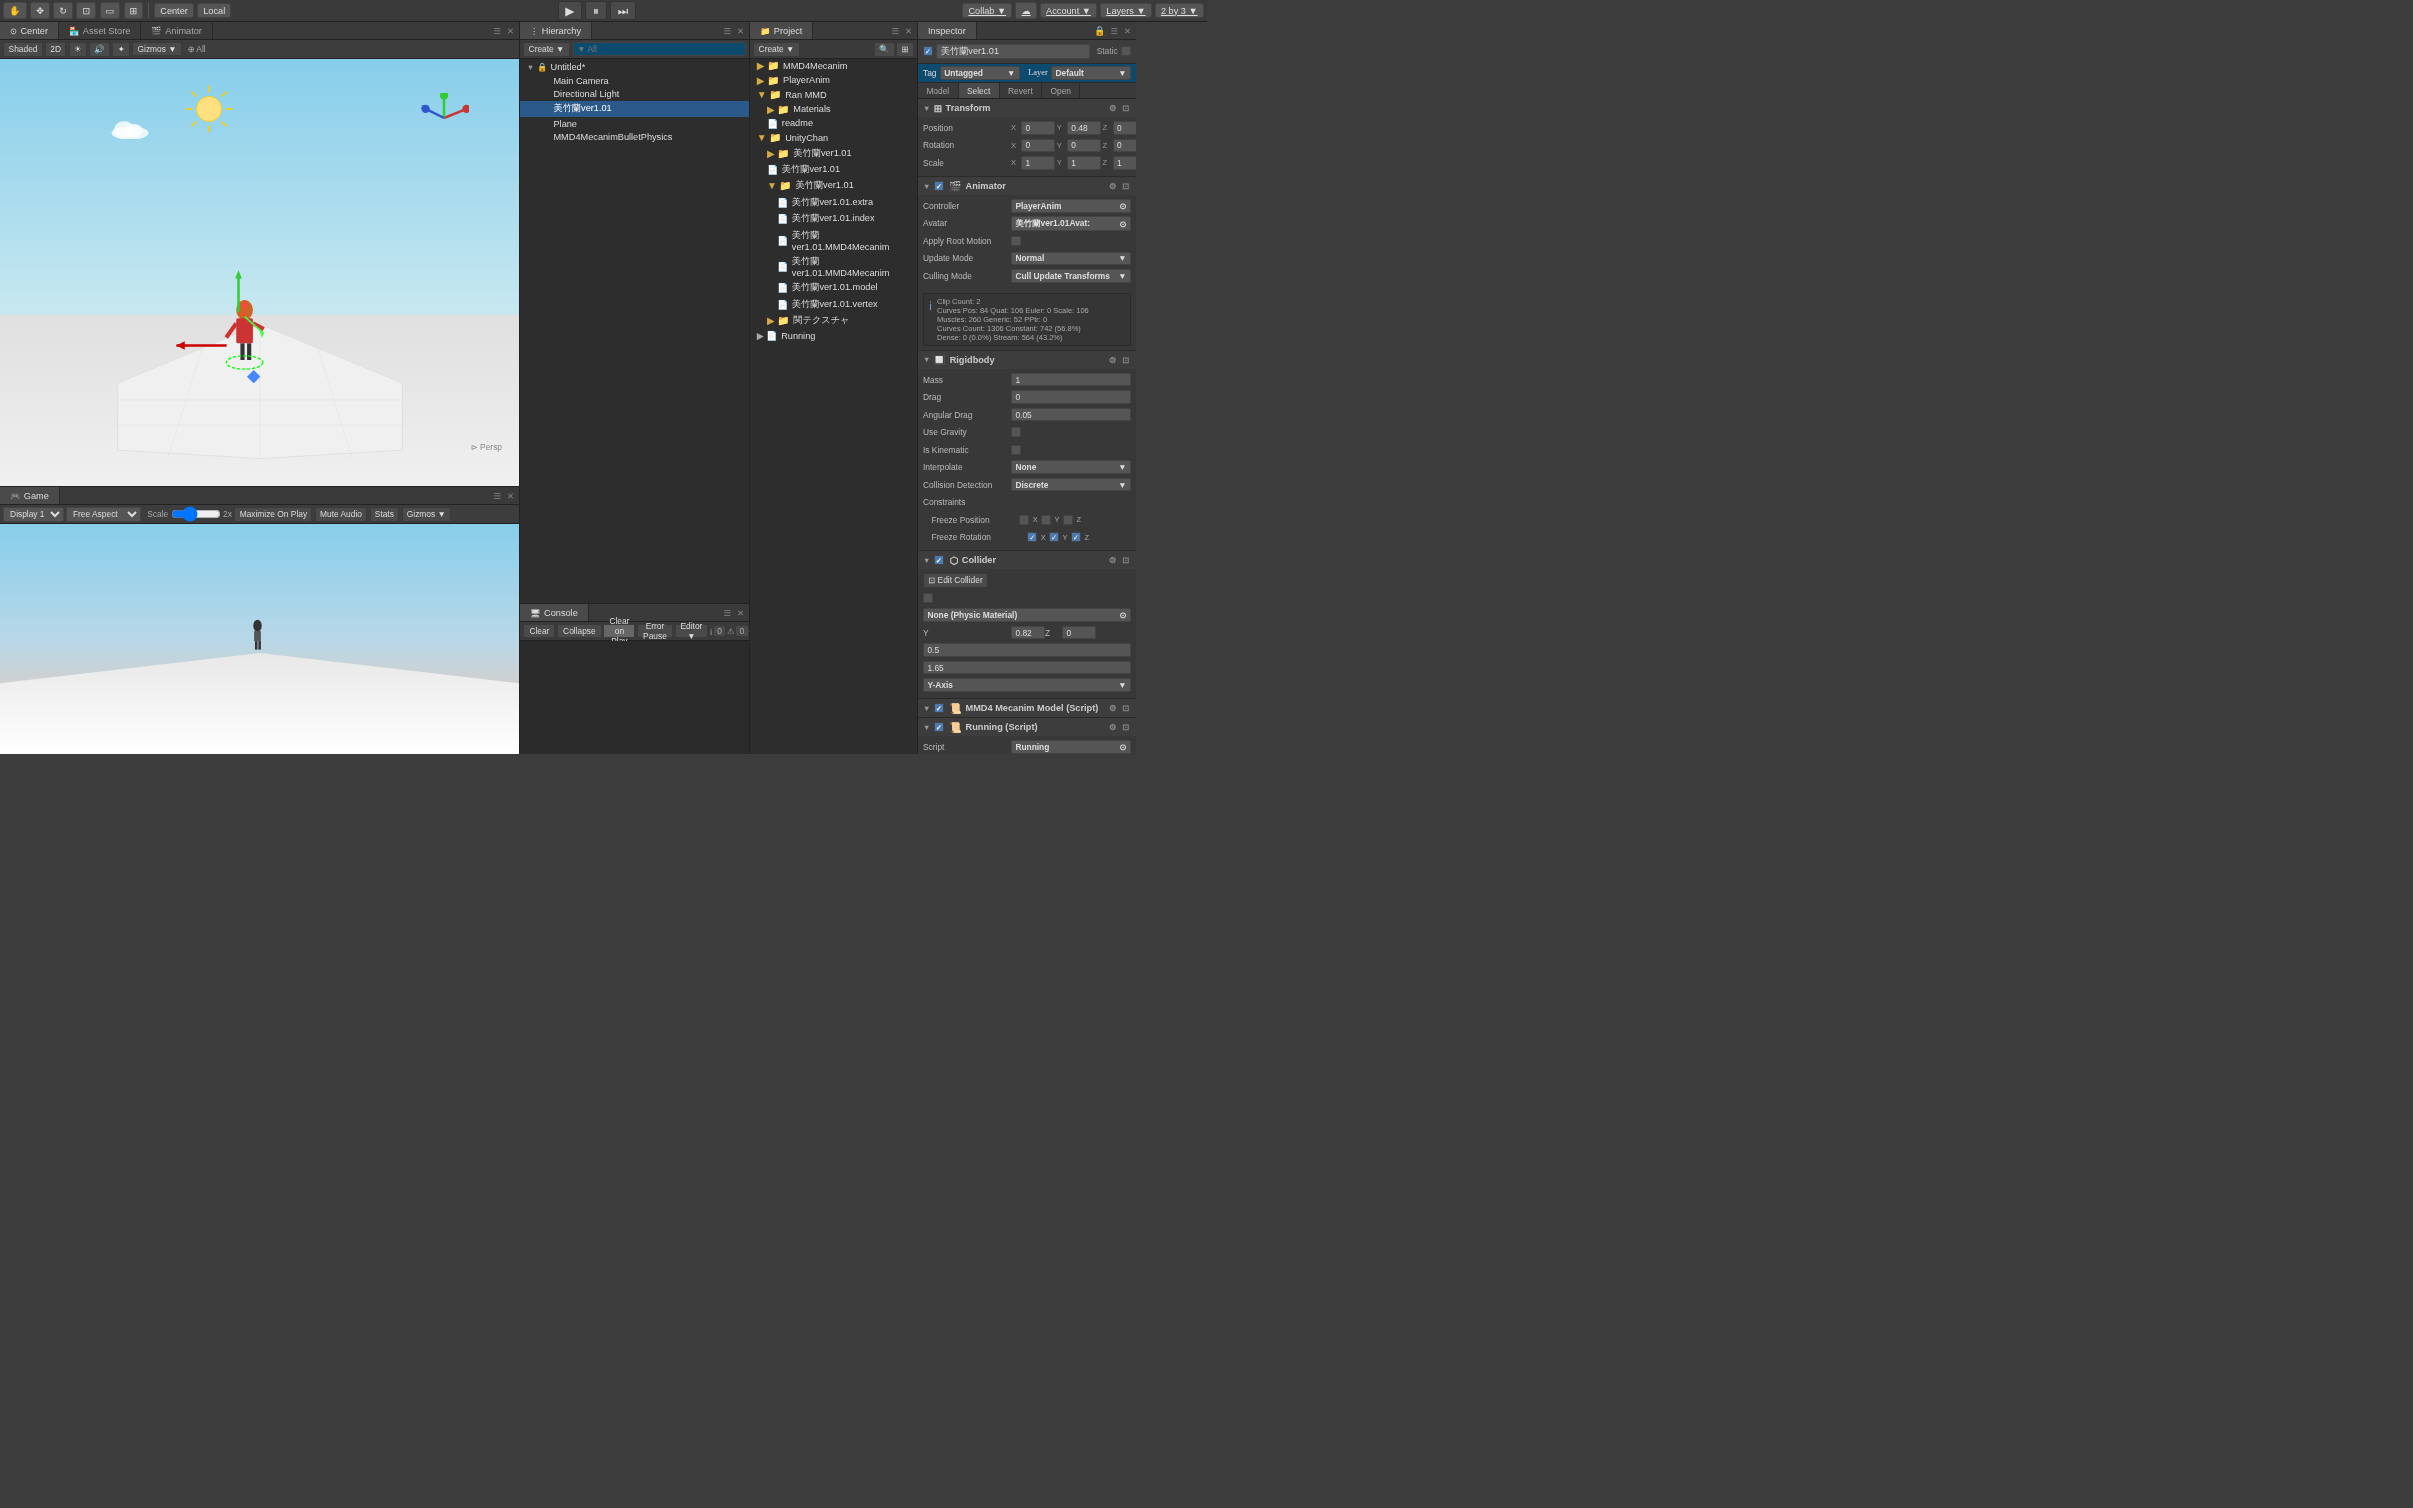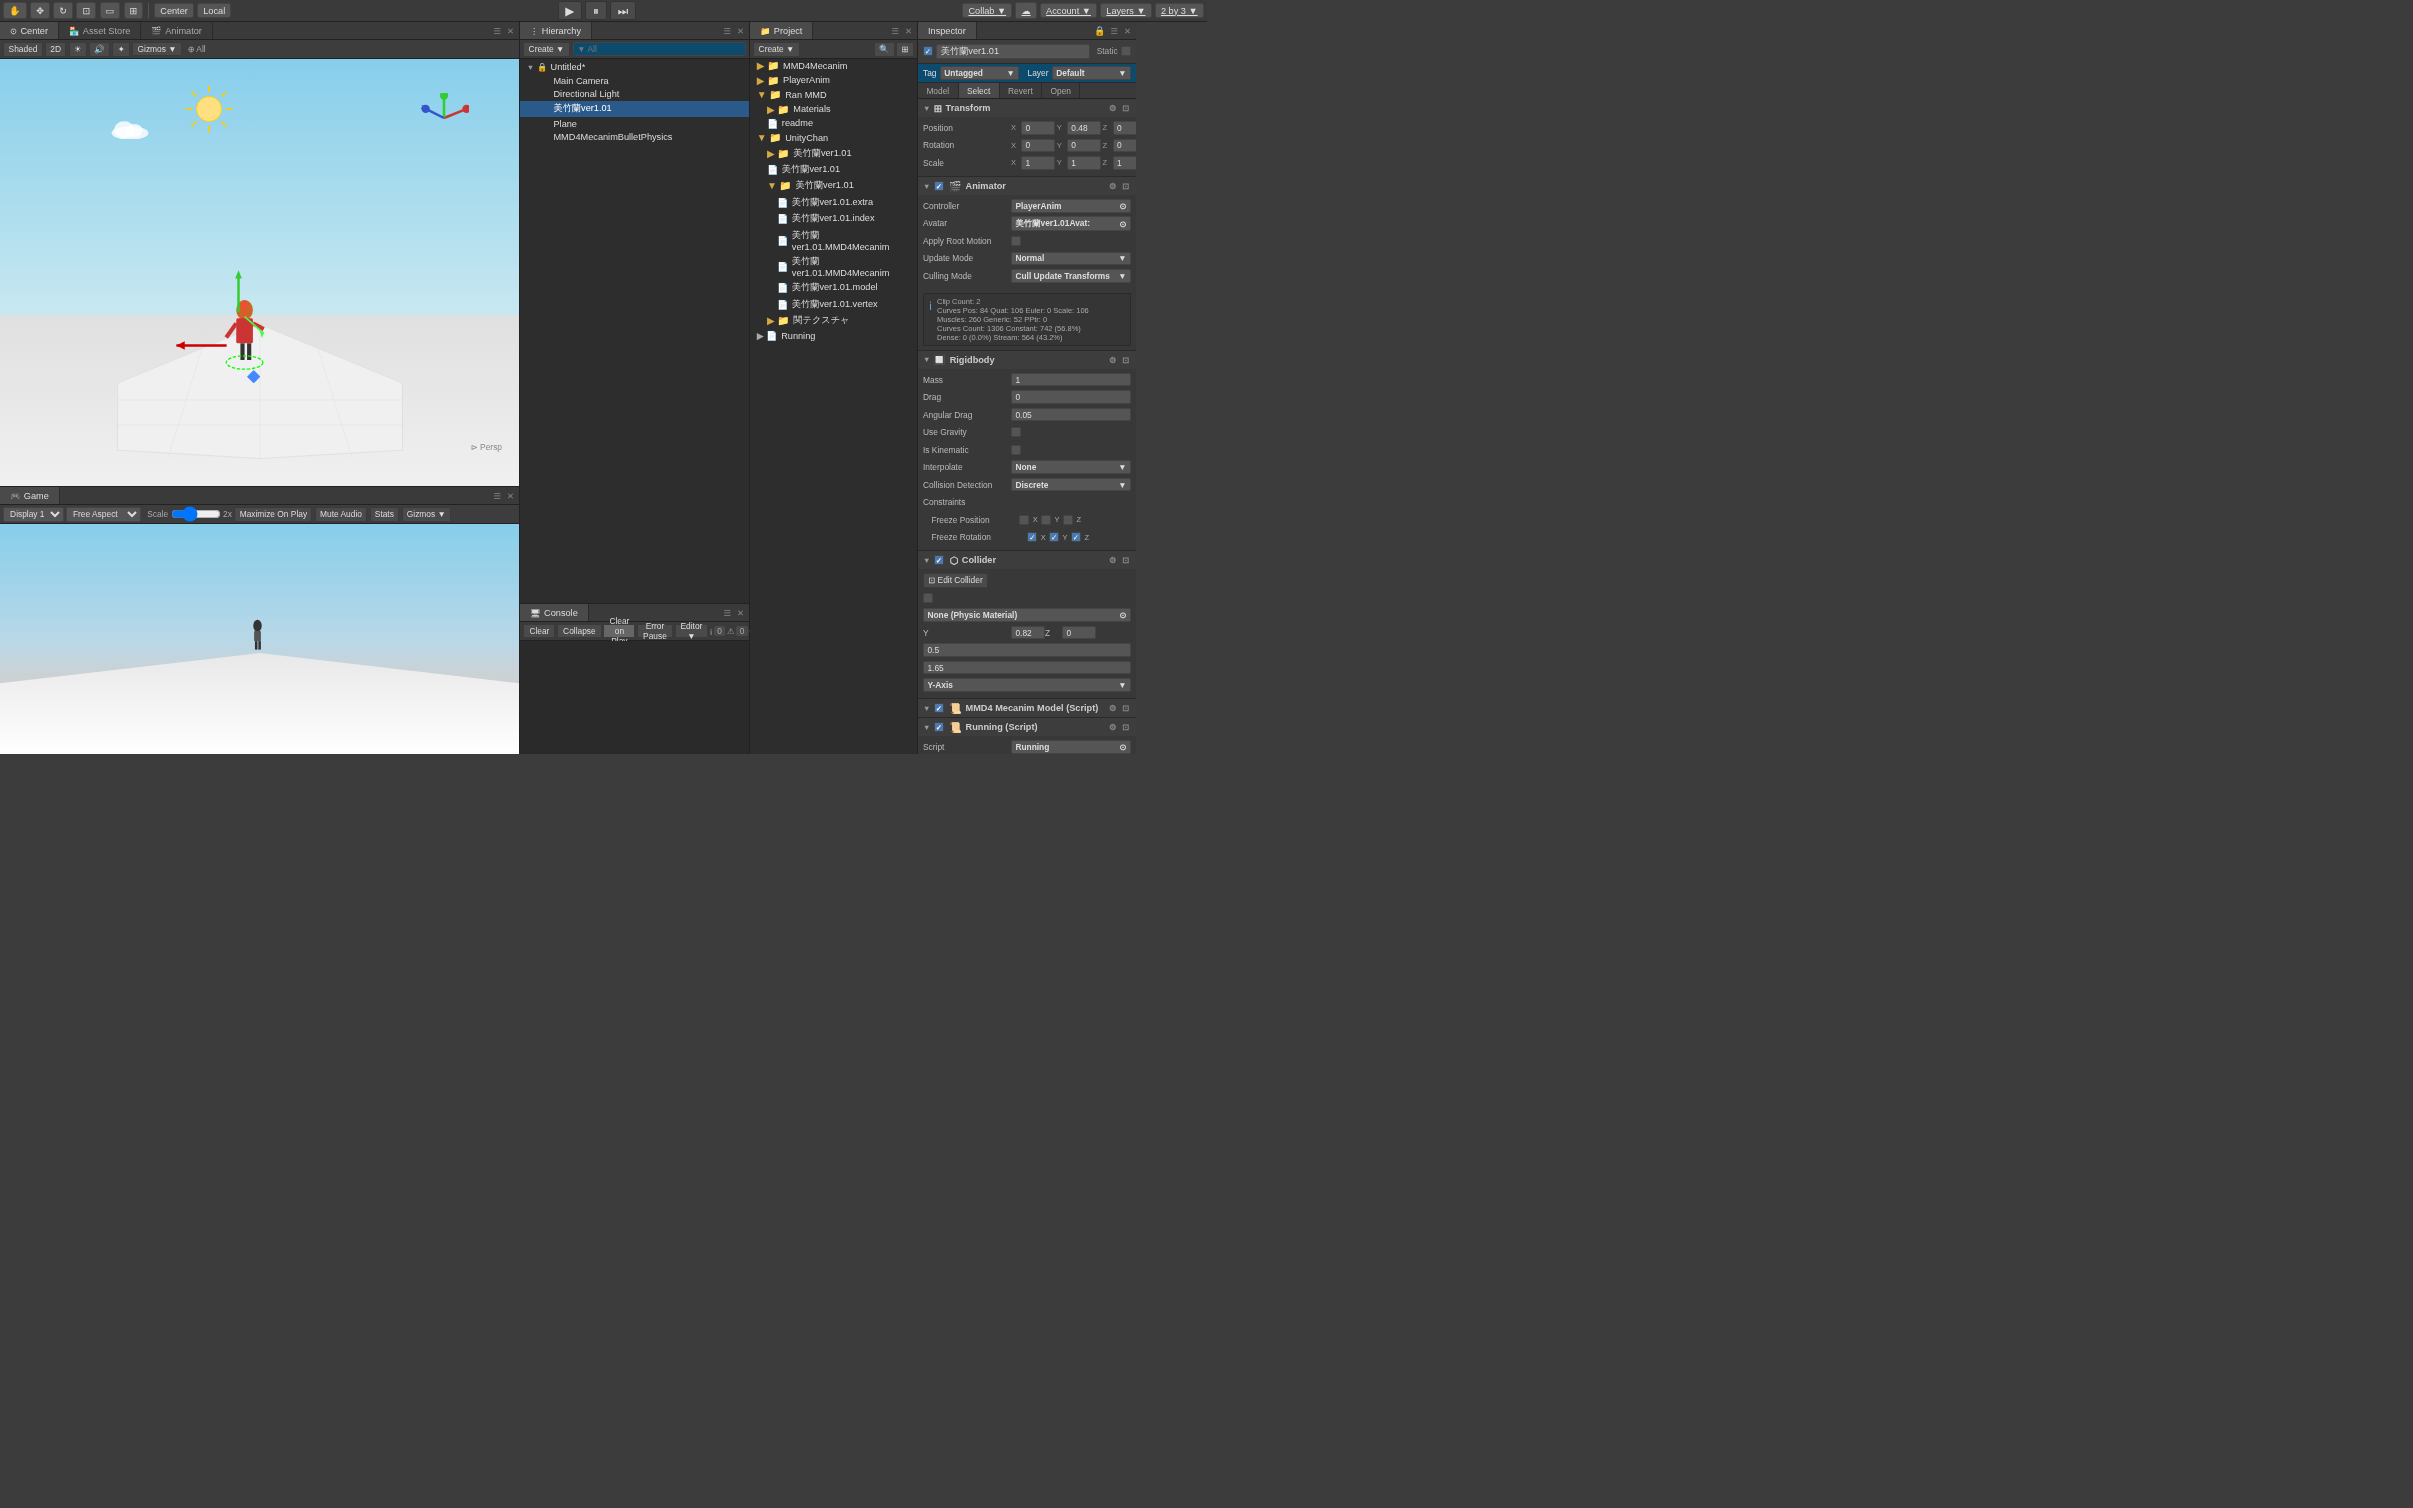--- a/index.html
+++ b/index.html
@@ -974,21 +974,21 @@
         <span style="font-size:8.4px; color:#aaa; margin-left:3.4px;">Static</span>
         <div class="checkbox"></div>
       </div>
 
       <div class="inspector-tag-row">
         <span>Tag</span>
         <div class="dropdown-btn" style="width:59px; font-size:8.4px;">
           <span>Untagged</span>
           <span>▼</span>
         </div>
-        <span style="margin-left:5px;">Layer</span>
+        <span style="margin-left:5px;font-family:Liberation Serif, serif;">Layer</span>
         <div class="dropdown-btn" style="width:50px; font-size:8.4px;">
           <span>Default</span>
           <span>▼</span>
         </div>
       </div>
 
       <div class="inspector-tabs">
         <div class="insp-tab">Model</div>
         <div class="insp-tab active">Select</div>
         <div class="insp-tab">Revert</div>

